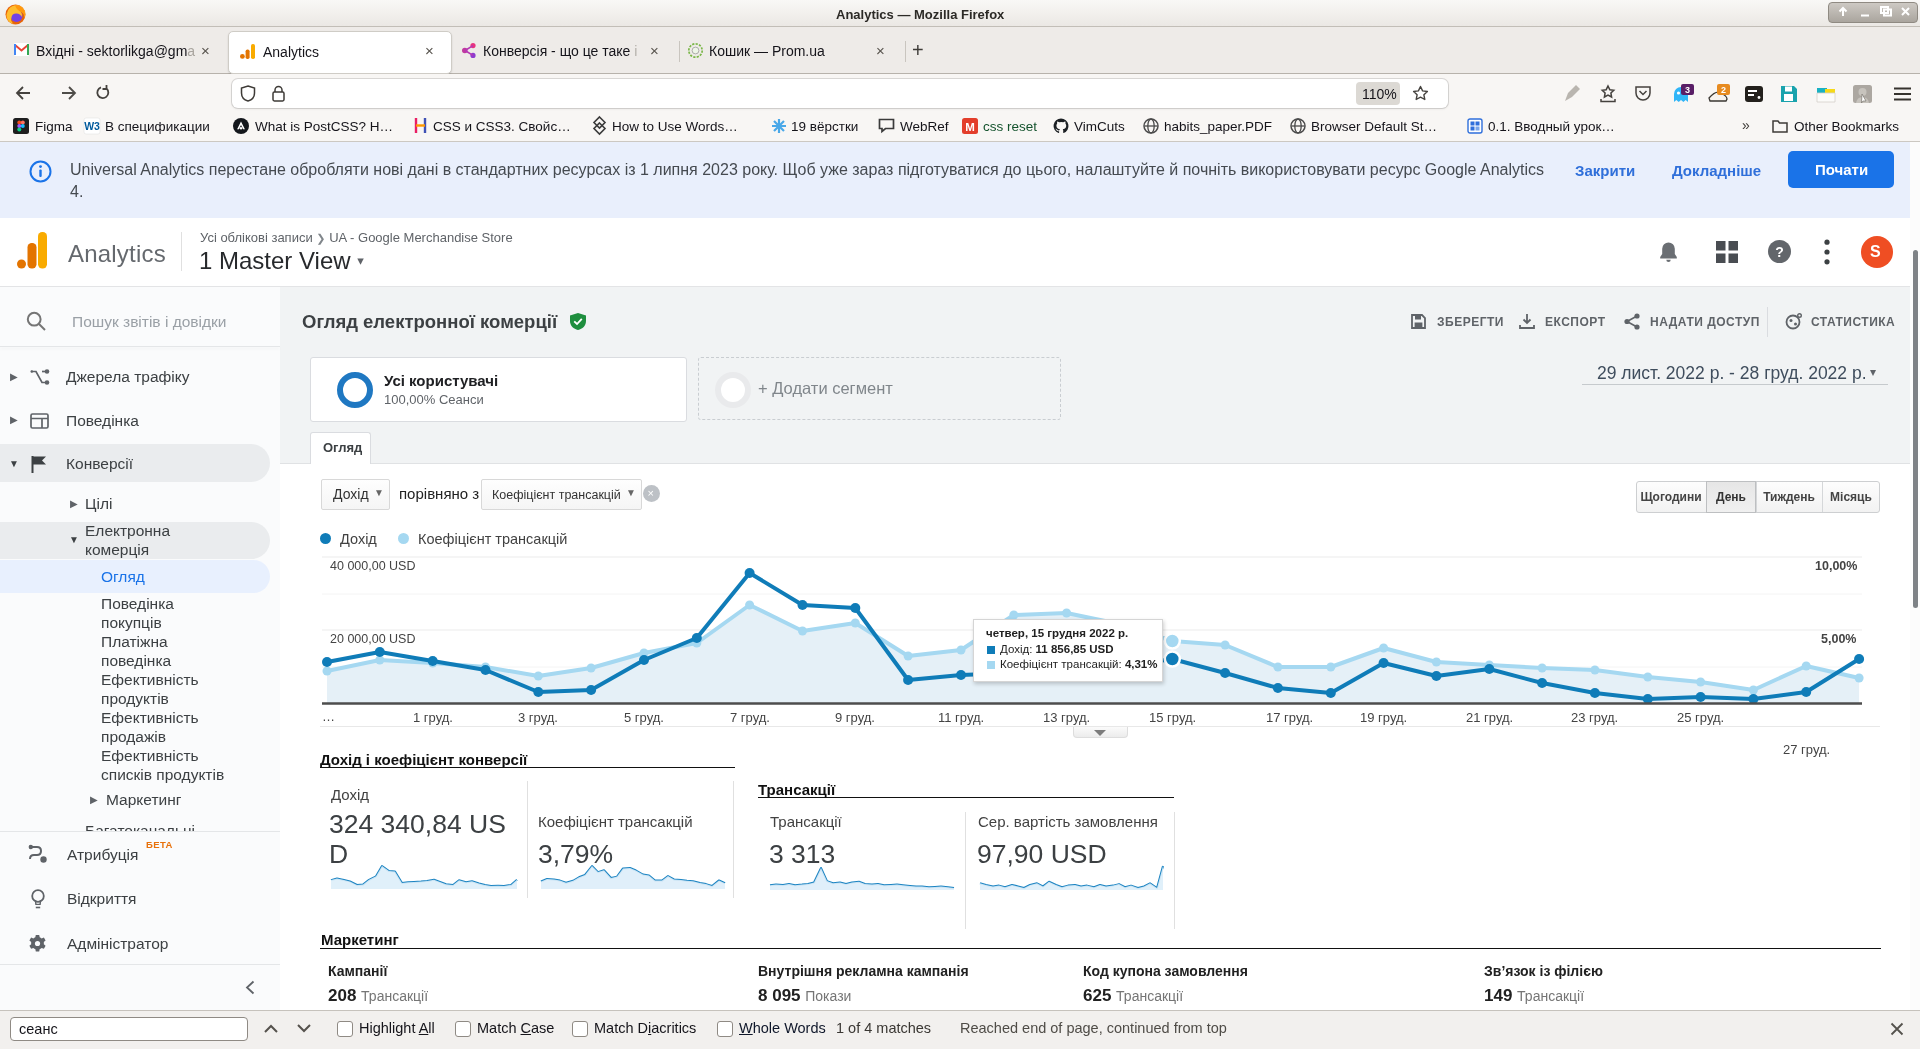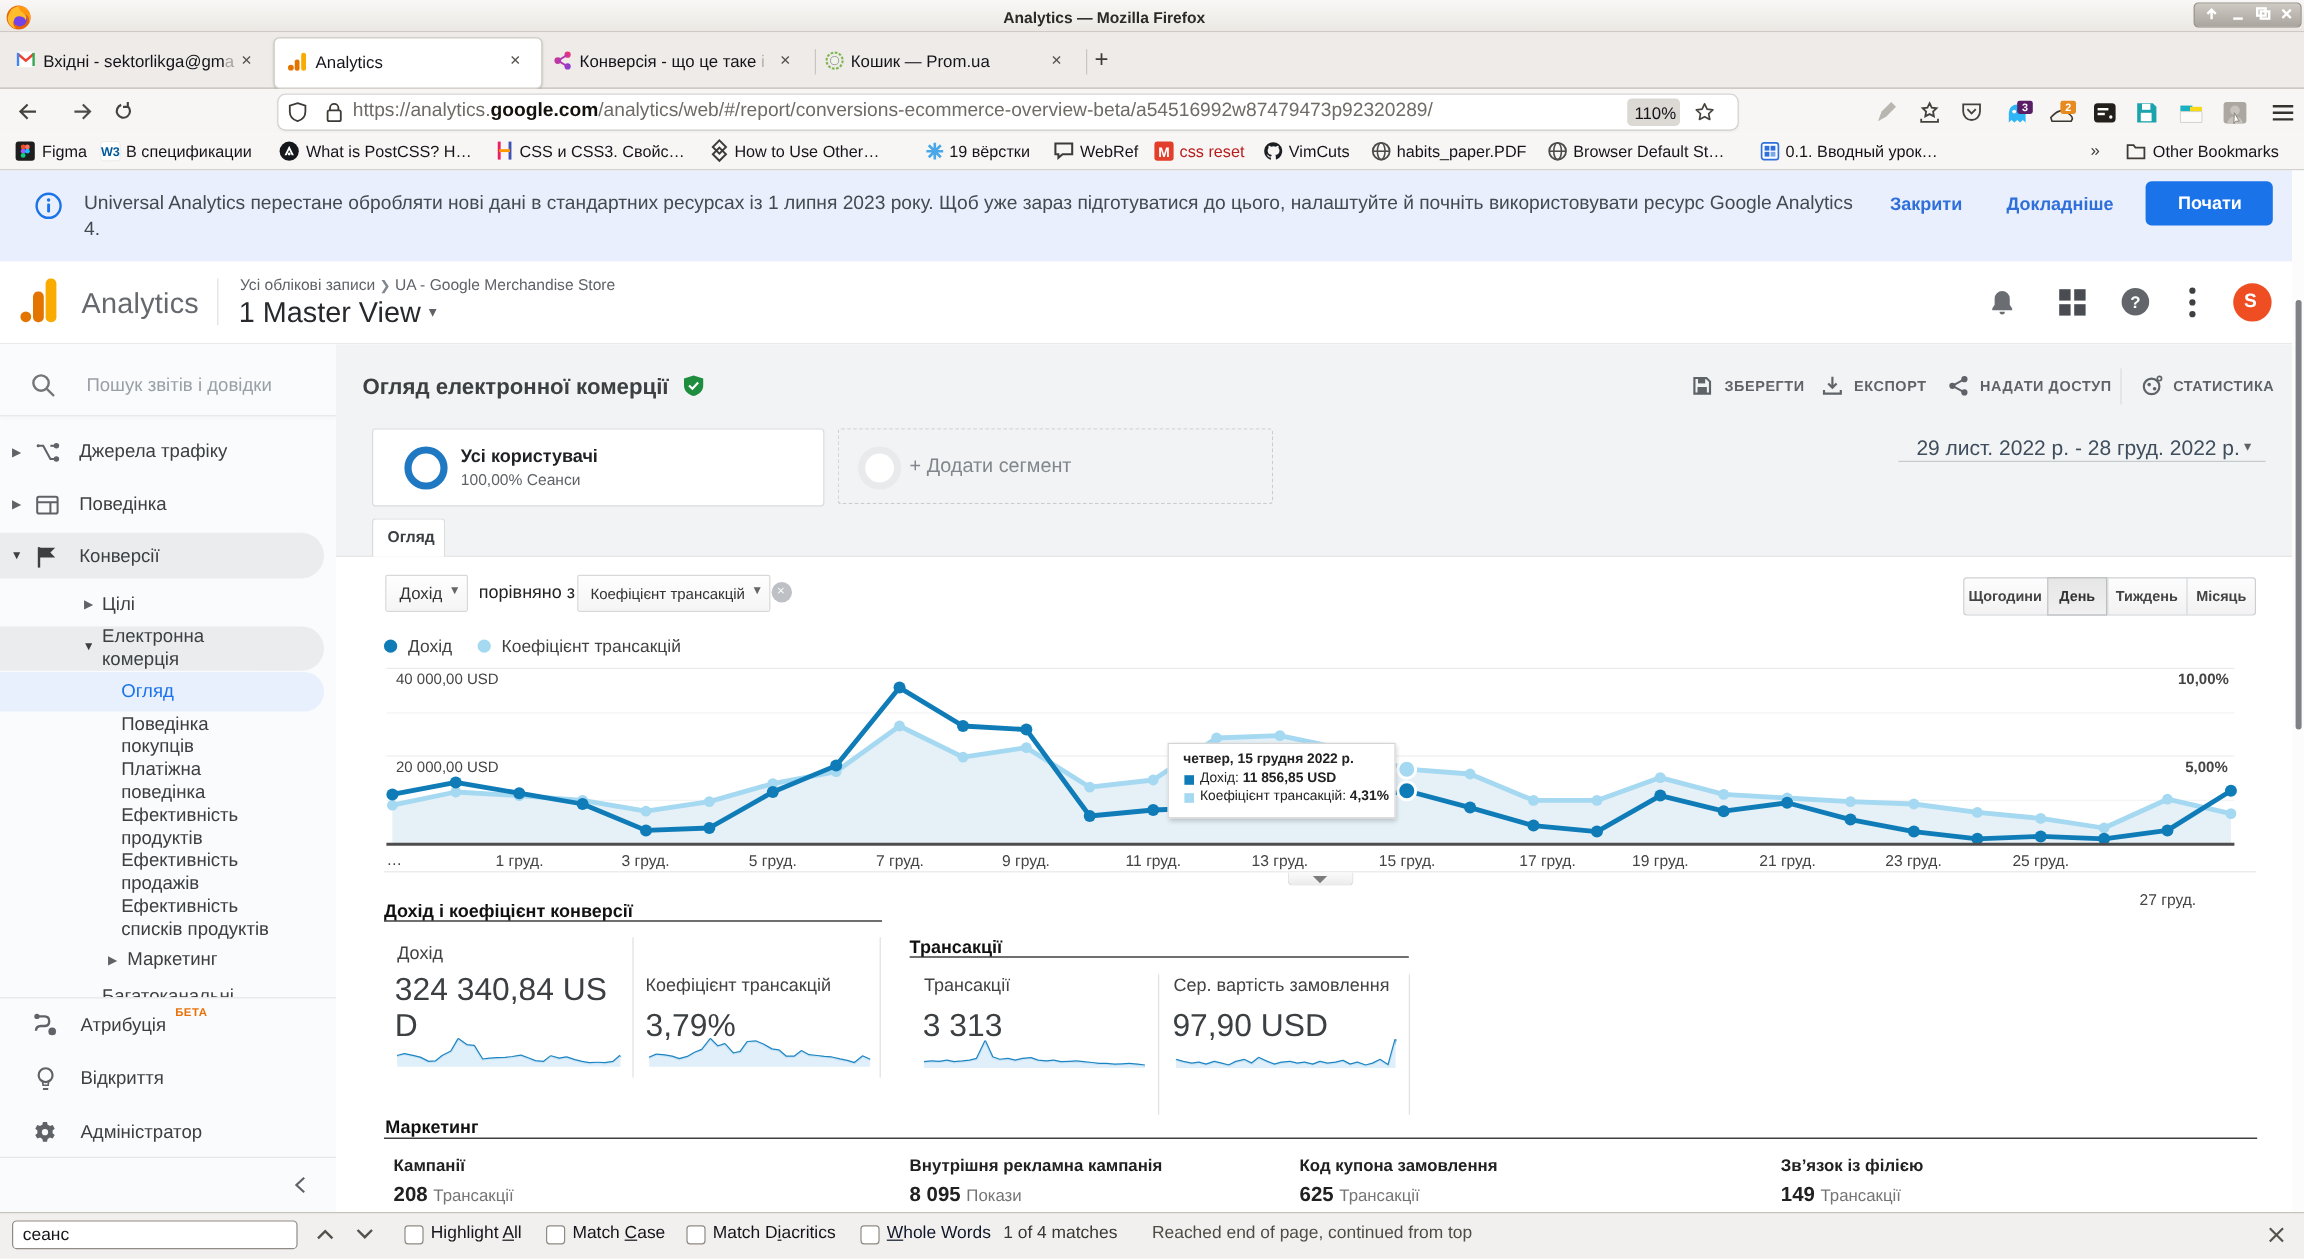--- a/index.html
+++ b/index.html
@@ -77,21 +77,20 @@
   <path d="M48 9 H61 M55 3 L61 9 L55 15" opacity=".95"></path>
   <path d="M92.5 4.5 A5.5 5.5 0 1 1 87 3.4 M92.5 1 v4 h-4"></path>
  </g>
 </svg>
 <div class="a" style="left:232px;top:79px;width:1216px;height:29px;background:#fff;border-radius:6px;box-shadow:0 0 0 1px rgba(0,0,0,.12),0 1px 3px rgba(0,0,0,.08);"></div>
 <svg class="a" style="left:240px;top:85px" width="46" height="17" viewBox="0 0 46 17">
  <path d="M8 1 L14.5 3 V8 C14.5 12.5 11.5 15 8 16 C4.5 15 1.5 12.5 1.5 8 V3 Z" fill="none" stroke="#3e3b37" stroke-width="1.5"></path>
  <rect x="33" y="7" width="11" height="9" rx="1.4" fill="none" stroke="#3e3b37" stroke-width="1.5"></rect>
  <path d="M35 7 V5 a3.4 3.4 0 0 1 7 0 V7" fill="none" stroke="#3e3b37" stroke-width="1.5"></path>
 </svg>
-<div class="tx" style="left:294px;top:84px;font-size:16px;color:#6f6b66;">https://analytics.<span style="color:#14110c;font-weight:bold;">google.com</span>/analytics/web/#/report/conversions-ecommerce-overview-beta/a54516992w87479473p92320289/</div>
 <div class="a" style="left:1356px;top:82px;width:44px;height:23px;background:#dcd9d4;border-radius:4px;"></div>
 <div class="tx" style="left:1362px;top:86px;font-size:14px;color:#15141a;">110%</div>
 <svg class="a" style="left:1412px;top:85px" width="17" height="17" viewBox="0 0 17 17">
  <path d="M8.5 1.5 l2.1 4.4 4.8 .6 -3.5 3.3 .9 4.7 -4.3 -2.3 -4.3 2.3 .9 -4.7 -3.5 -3.3 4.8 -.6 Z" fill="none" stroke="#45423e" stroke-width="1.4" stroke-linejoin="round"></path>
 </svg>
 
 <svg class="a" style="left:1563px;top:84px" width="350" height="20" viewBox="0 0 350 20">
 
  <path d="M2 17 L5 9 L13 1 L17 5 L9 13 Z" fill="#b9b5af"></path>
 
@@ -162,36 +161,36 @@
 <div class="tx" style="left:255px;top:119px;font-size:13.5px;color:#15141a;">What is PostCSS? H…</div>
 <svg class="a" style="left:414px;top:117px" width="13" height="17" viewBox="0 0 13 17">
  <path d="M2 1 v15" stroke="#e91e63" stroke-width="2.4"></path>
  <path d="M11 1 v15" stroke="#3f51b5" stroke-width="2.4"></path>
  <path d="M2 8.5 h9" stroke="#ff9800" stroke-width="2.4"></path>
 </svg>
 <div class="tx" style="left:433px;top:119px;font-size:13.5px;color:#15141a;">CSS и CSS3. Свойс…</div>
 <svg class="a" style="left:592px;top:117px" width="15" height="17" viewBox="0 0 15 17">
  <path d="M7.5 0 L13 5.5 L7.5 11 L2 5.5 Z M7.5 6 L13 11.5 L7.5 17 L2 11.5 Z" fill="none" stroke="#3b3b3b" stroke-width="1.6"></path>
 </svg>
-<div class="tx" style="left:612px;top:119px;font-size:13.5px;color:#15141a;">How to Use Other…</div>
+<div class="tx" style="left:612px;top:119px;font-size:13.5px;color:#15141a;">How to Use Words…</div>
 <svg class="a" style="left:771px;top:118px" width="16" height="16" viewBox="0 0 16 16">
  <g stroke="#4aa8e8" stroke-width="2.2">
   <path d="M8 1 v14 M1 8 h14 M3 3 l10 10 M13 3 l-10 10"></path>
  </g>
 </svg>
 <div class="tx" style="left:791px;top:119px;font-size:13.5px;color:#15141a;">19 вёрстки</div>
 <svg class="a" style="left:878px;top:118px" width="17" height="15" viewBox="0 0 17 15">
  <path d="M1.5 1.5 h14 v9 h-8 l-3.5 3 v-3 h-2.5 Z" fill="none" stroke="#3b3b3b" stroke-width="1.7"></path>
 </svg>
 <div class="tx" style="left:900px;top:119px;font-size:13.5px;color:#15141a;">WebRef</div>
 <svg class="a" style="left:962px;top:118px" width="16" height="16" viewBox="0 0 16 16">
  <rect width="16" height="16" rx="2.5" fill="#e33e2b"></rect>
  <text x="8" y="12.5" text-anchor="middle" font-size="11.5" font-weight="bold" fill="#fff">M</text>
 </svg>
-<div class="tx" style="left:983px;top:119px;font-size:13.5px;color:#b91c1c;">css reset</div>
+<div class="tx" style="left:983px;top:119px;font-size:13.5px;color:#14532d;">css reset</div>
 <svg class="a" style="left:1053px;top:118px" width="16" height="16" viewBox="0 0 16 16">
  <path d="M8 .5 a7.5 7.5 0 0 0-2.4 14.6 c.4.1.5-.2.5-.4 v-1.5 c-2 .4-2.5-.9-2.5-.9 -.3-.9-.8-1.1-.8-1.1 -.7-.5.1-.5.1-.5 .8.1 1.2.8 1.2.8 .7 1.2 1.9.9 2.3.7 .1-.5.3-.9.5-1.1 -1.7-.2-3.5-.9-3.5-3.7 0-.8.3-1.5.8-2 -.1-.2-.3-1 .1-2 0 0 .6-.2 2.1.8 a7 7 0 0 1 3.8 0 c1.5-1 2.1-.8 2.1-.8 .4 1 .2 1.8.1 2 .5.5.8 1.2.8 2 0 2.9-1.8 3.5-3.5 3.7 .3.2.5.7.5 1.4 v2.1 c0 .2.1.5.5.4 A7.5 7.5 0 0 0 8 .5 Z" fill="#1b1f23"></path>
 </svg>
 <div class="tx" style="left:1074px;top:119px;font-size:13.5px;color:#15141a;">VimCuts</div>
 <svg class="a" style="left:1143px;top:118px" width="16" height="16" viewBox="0 0 16 16">
  <circle cx="8" cy="8" r="7" fill="none" stroke="#4b4b4b" stroke-width="1.5"></circle>
  <ellipse cx="8" cy="8" rx="3.2" ry="7" fill="none" stroke="#4b4b4b" stroke-width="1.3"></ellipse>
  <path d="M1.5 8 h13" stroke="#4b4b4b" stroke-width="1.3"></path>
 </svg>
 <div class="tx" style="left:1164px;top:119px;font-size:13.5px;color:#15141a;">habits_paper.PDF</div>

